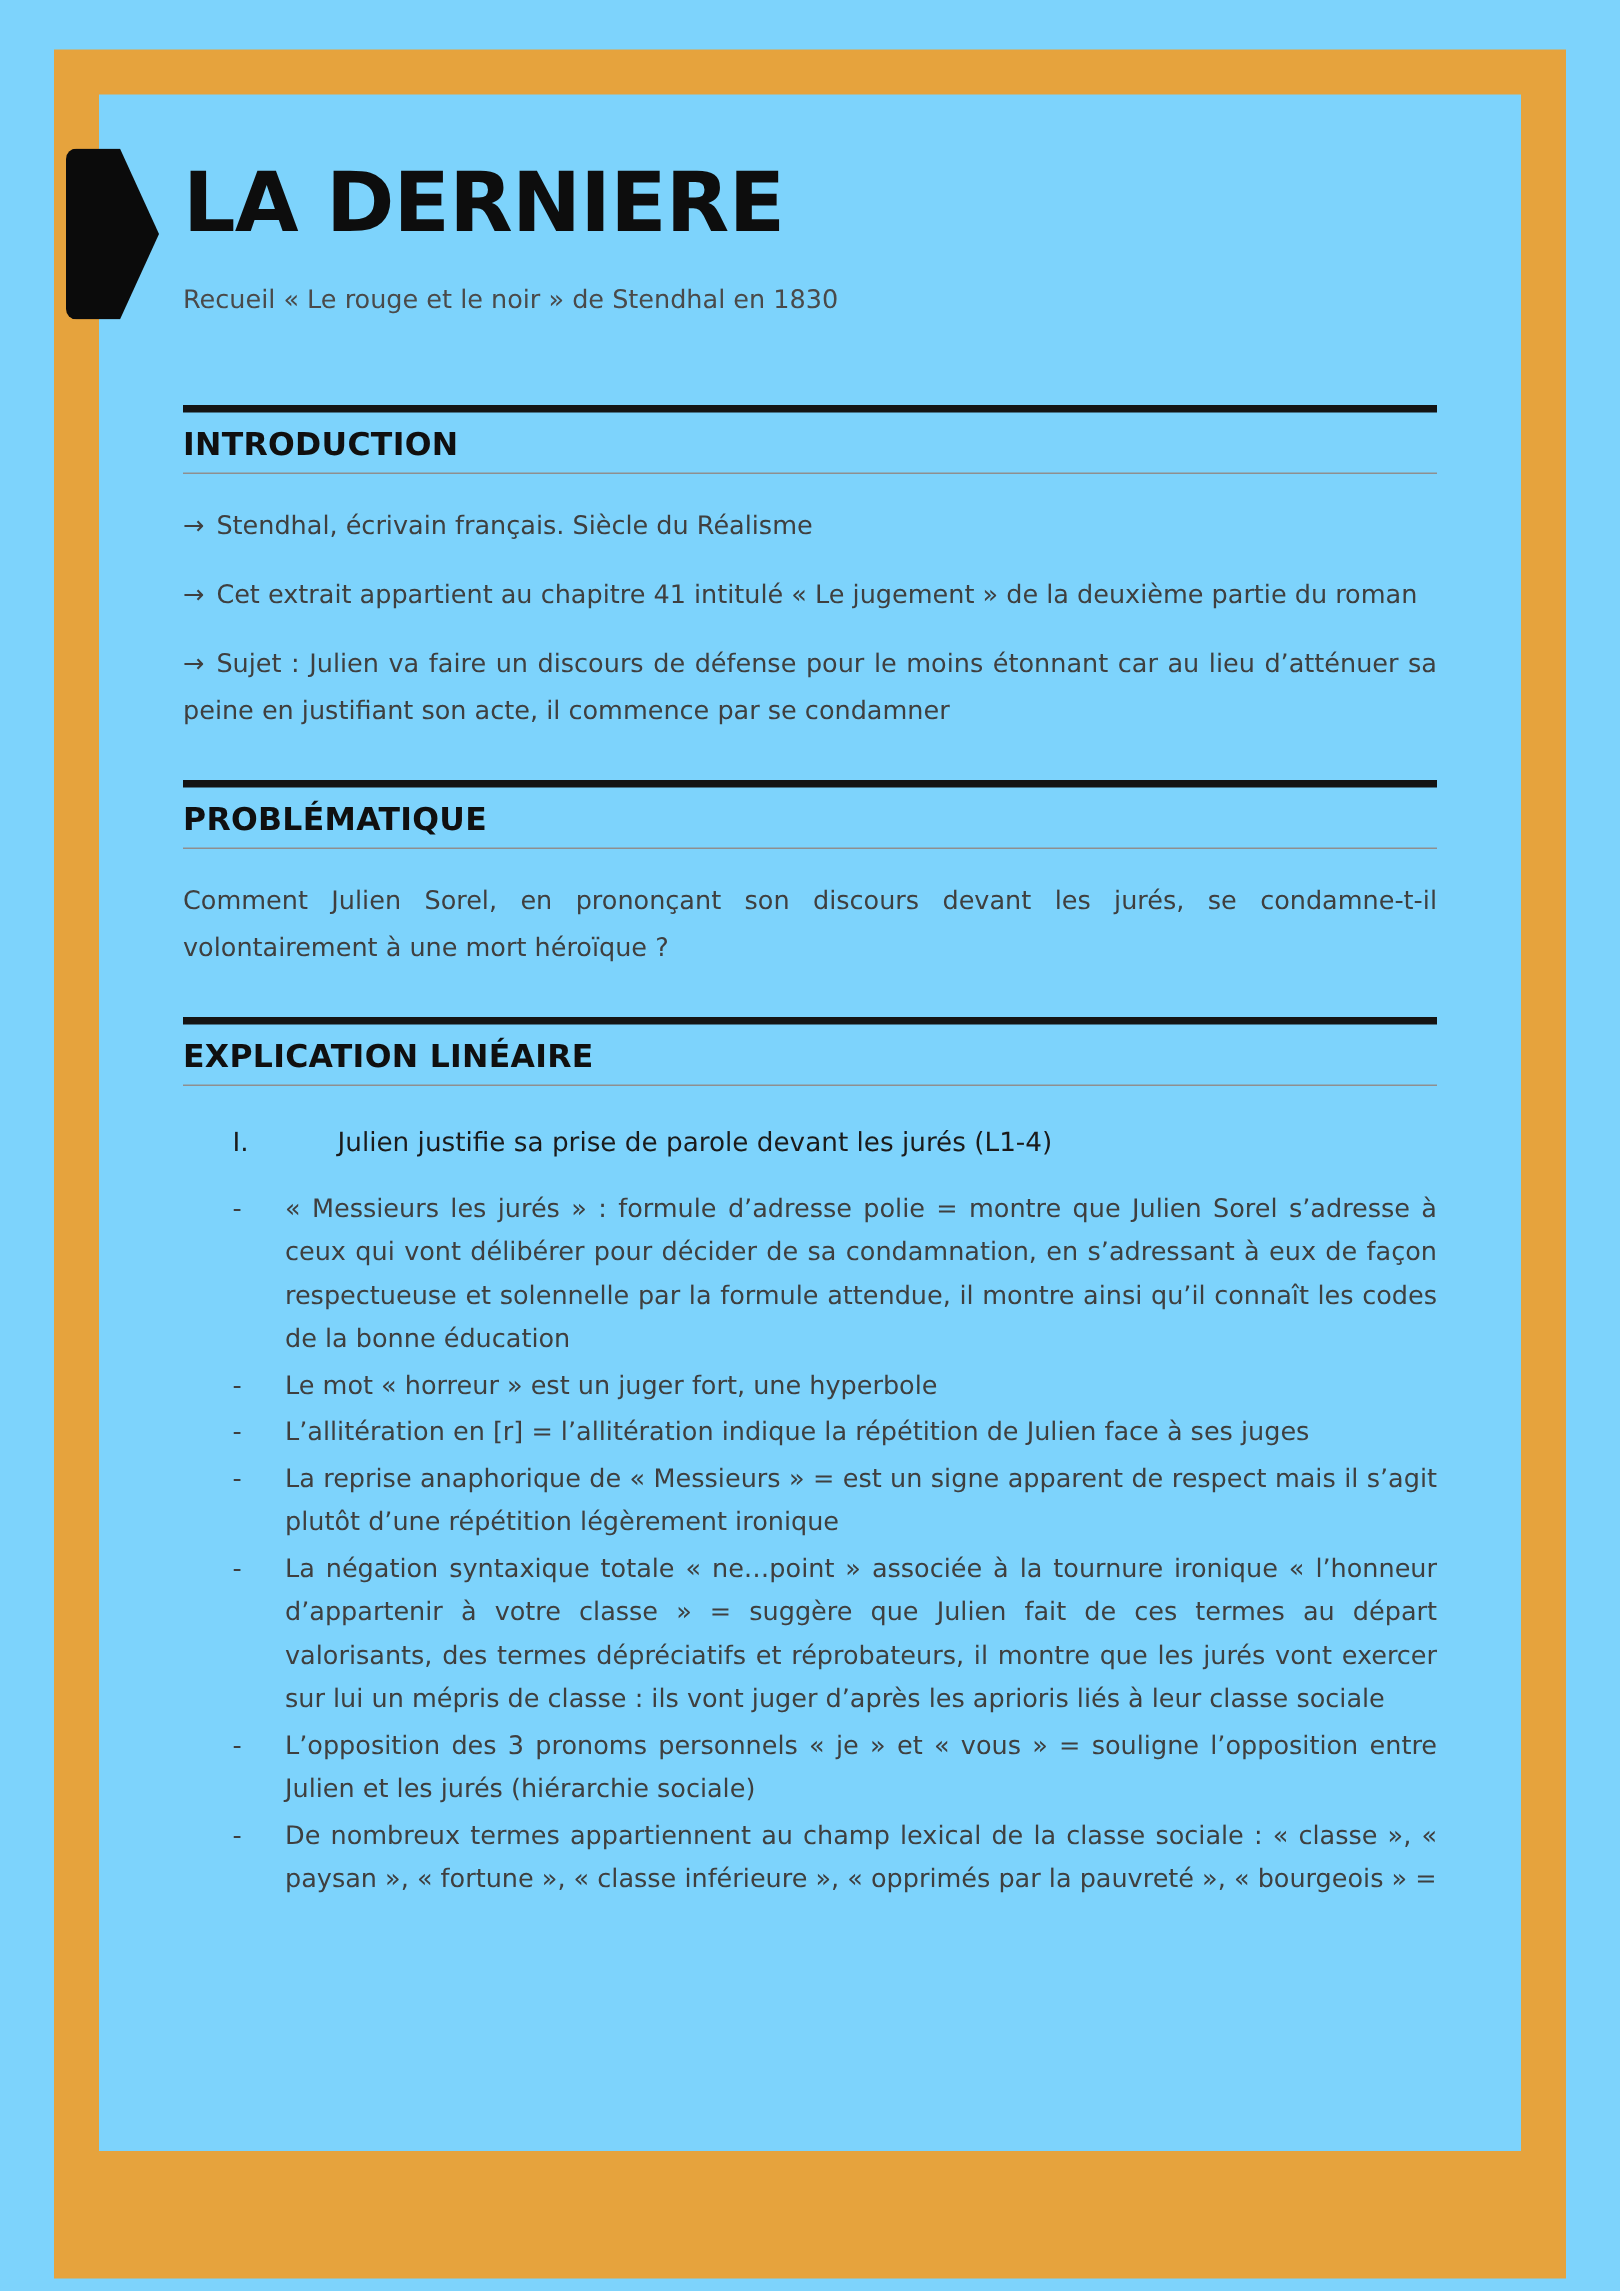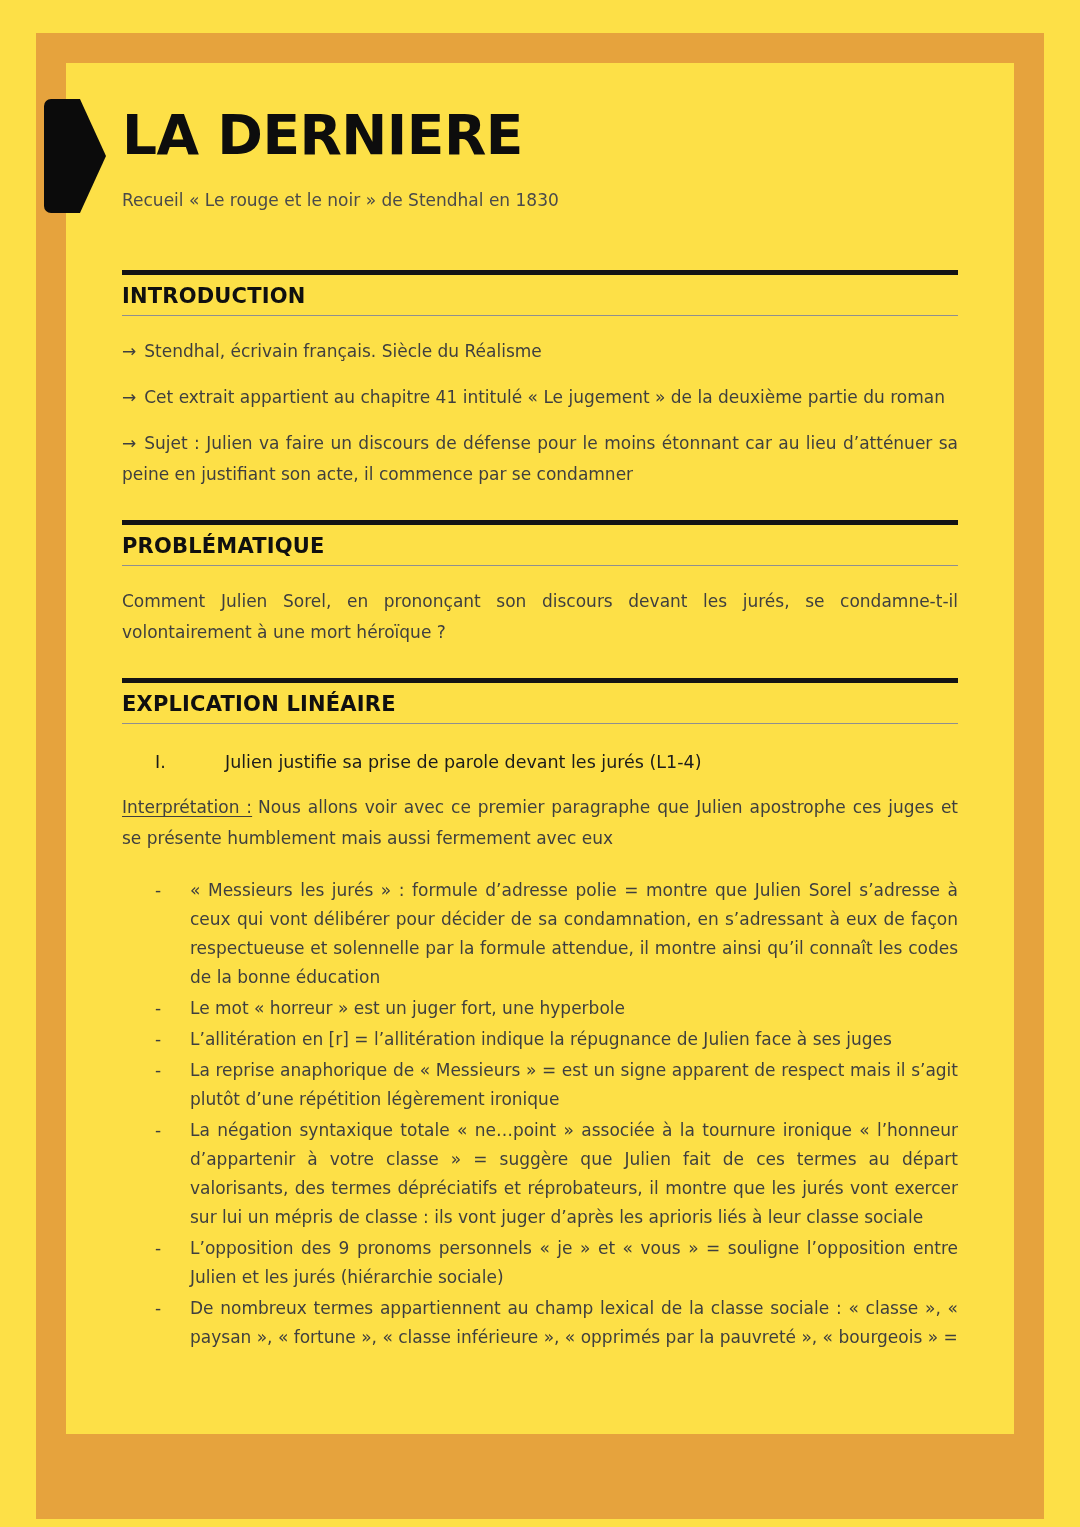--- a/index.html
+++ b/index.html
@@ -12,21 +12,21 @@
   *{box-sizing:border-box;}
   html,body{margin:0;padding:0;background:#ffffff;}
   body{
     font-family:"DejaVu Sans","Liberation Sans",sans-serif;
     color:var(--color-body);
   }
   .page{
     position:relative;
     width:1080px;
     height:1527px;
-    background:#fde047;
+    background:#7dd3fc;
     overflow:hidden;
   }
   
   .frame{
     position:absolute;
     left:36px; right:36px; top:33px; bottom:8px;
     border:30px solid var(--color-frame);
     border-bottom-width:85px;
     pointer-events:none;
   }
@@ -161,52 +161,51 @@
       <p class="para">Comment Julien Sorel, en prononçant son discours devant les jurés, se condamne-t-il volontairement à une mort héroïque ?</p>
     </div>
 
     <div class="section">
       <div class="rule-thick"></div>
       <h2>EXPLICATION LINÉAIRE</h2>
       <div class="rule-thin"></div>
 
       <h3 class="part-heading"><span class="part-number">I.</span><span>Julien justifie sa prise de parole devant les jurés (L1-4)</span></h3>
 
-      <p class="interp"><span class="underlined">Interprétation :</span><span>Nous allons voir avec ce premier paragraphe que Julien apostrophe ces juges et se présente humblement mais aussi fermement avec eux</span></p>
 
       <div class="bullets">
 
         <div class="bullet">
           <span class="dash">-</span>
           <p>« Messieurs les jurés » : formule d’adresse polie = montre que Julien Sorel s’adresse à ceux qui vont délibérer pour décider de sa condamnation, en s’adressant à eux de façon respectueuse et solennelle par la formule attendue, il montre ainsi qu’il connaît les codes de la bonne éducation</p>
         </div>
 
         <div class="bullet">
           <span class="dash">-</span>
           <p>Le mot « horreur » est un juger fort, une hyperbole</p>
         </div>
 
         <div class="bullet">
           <span class="dash">-</span>
-          <p>L’allitération en [r] = l’allitération indique la répugnance de Julien face à ses juges</p>
+          <p>L’allitération en [r] = l’allitération indique la répétition de Julien face à ses juges</p>
         </div>
 
         <div class="bullet">
           <span class="dash">-</span>
           <p>La reprise anaphorique de « Messieurs » = est un signe apparent de respect mais il s’agit plutôt d’une répétition légèrement ironique</p>
         </div>
 
         <div class="bullet">
           <span class="dash">-</span>
           <p>La négation syntaxique totale « ne…point » associée à la tournure ironique « l’honneur d’appartenir à votre classe » = suggère que Julien fait de ces termes au départ valorisants, des termes dépréciatifs et réprobateurs, il montre que les jurés vont exercer sur lui un mépris de classe : ils vont juger d’après les aprioris liés à leur classe sociale</p>
         </div>
 
         <div class="bullet">
           <span class="dash">-</span>
-          <p>L’opposition des 9 pronoms personnels « je » et « vous » = souligne l’opposition entre Julien et les jurés (hiérarchie sociale)</p>
+          <p>L’opposition des 3 pronoms personnels « je » et « vous » = souligne l’opposition entre Julien et les jurés (hiérarchie sociale)</p>
         </div>
 
         <div class="bullet">
           <span class="dash">-</span>
           <p>De nombreux termes appartiennent au champ lexical de la classe sociale : « classe », « paysan », « fortune », « classe inférieure », « opprimés par la pauvreté », « bourgeois » =</p>
         </div>
 
       </div>
     </div>
 

